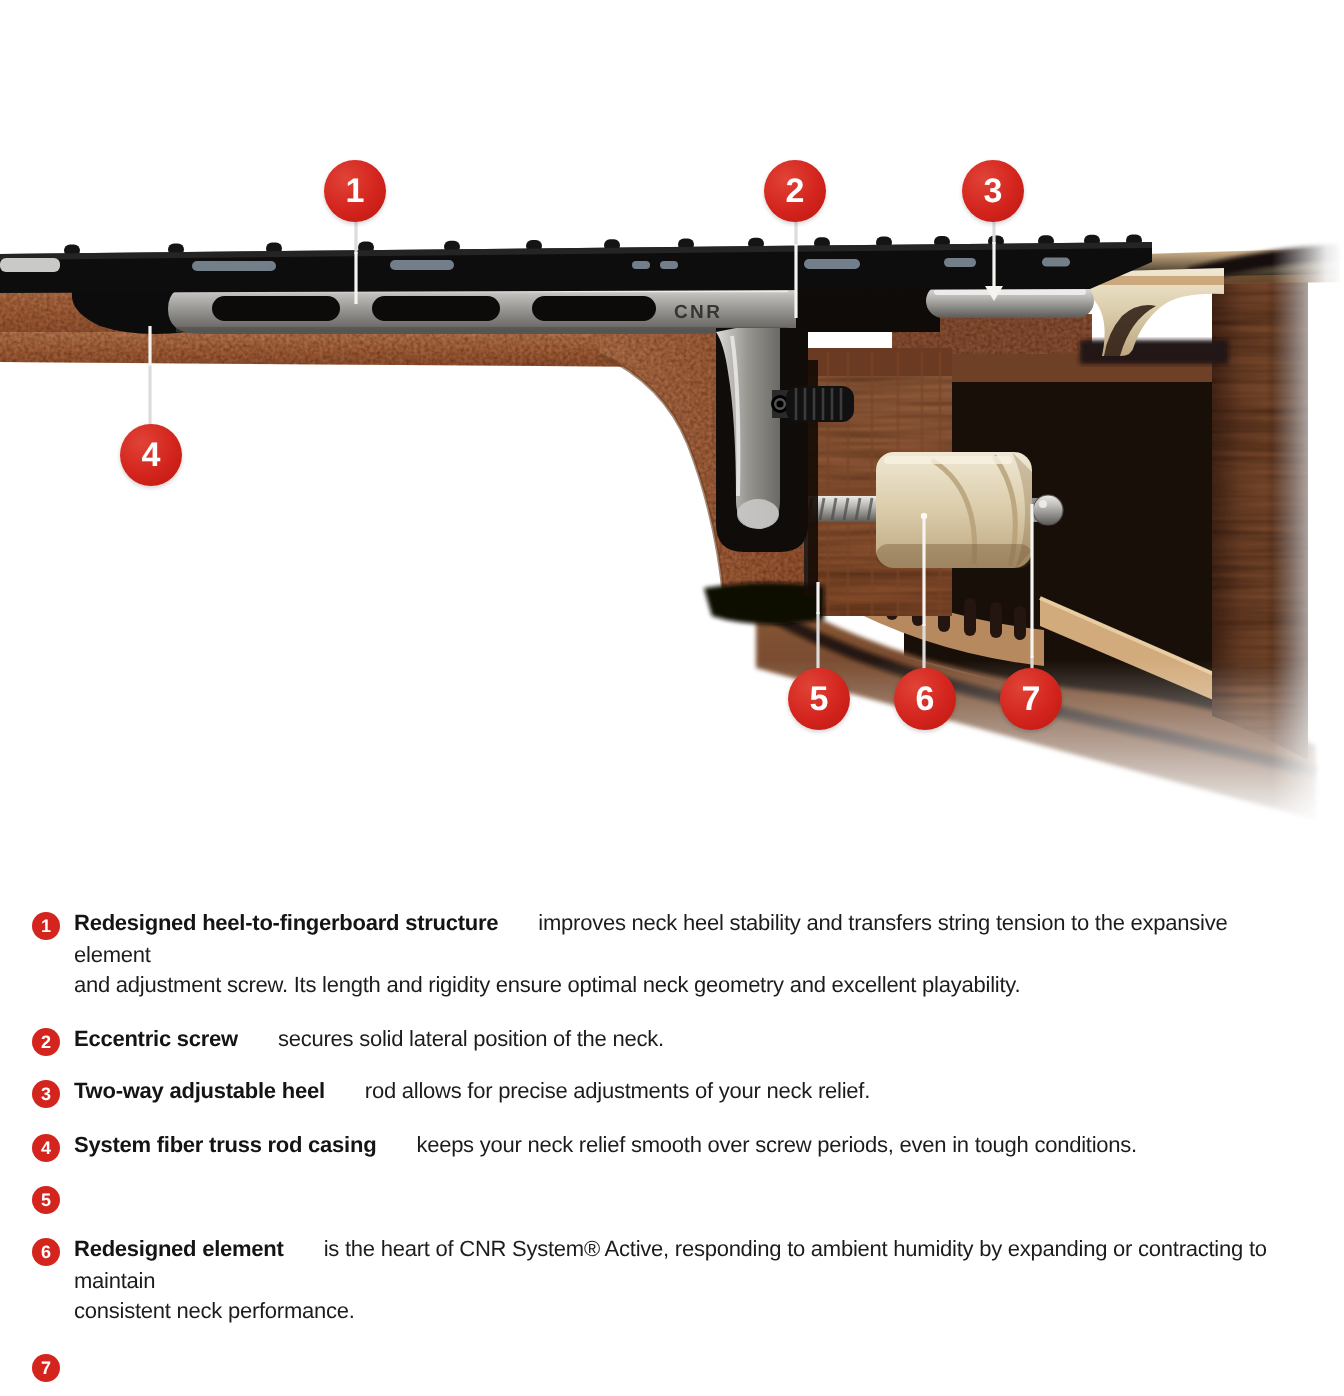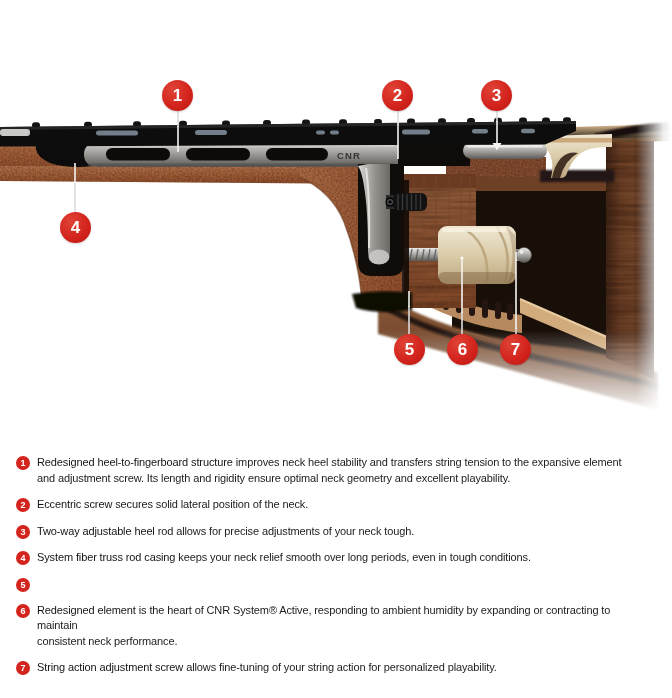--- a/index.html
+++ b/index.html
@@ -20,21 +20,21 @@
   .co-5{left:394px;top:334px;}
   .co-6{left:447px;top:334px;}
   .co-7{left:500px;top:334px;}
   
   .legend{position:absolute;left:16px;top:455px;width:636px;}
   .legend-row{display:flex;align-items:flex-start;margin-bottom:11px;}
   .bullet{flex:0 0 14px;width:14px;height:14px;border-radius:50%;background:#d3241d;
     color:#fff;font-size:9px;font-weight:700;display:flex;align-items:center;
     justify-content:center;margin-right:7px;margin-top:1px;}
   .legend-text{margin:0;font-size:11px;line-height:15.5px;color:#1c1c1c;letter-spacing:-0.12px;}
-  .legend-text b{font-weight:400;color:#141414;margin-right:3px;}
+  .legend-text b{font-weight:700;color:#141414;margin-right:20px;}
   .legend-text .rest{white-space:pre-line;}
 </style>
 </head>
 <body>
 
 <div class="stage">
 
 <svg class="diagram" width="672" height="450" viewBox="0 0 672 450">
   <defs>
     <linearGradient id="metalV" x1="0" y1="0" x2="0" y2="1">
@@ -338,33 +338,32 @@
     <span class="bullet">1</span>
     <p class="legend-text"><b>Redesigned heel-to-fingerboard structure</b><span class="rest">improves neck heel stability and transfers string tension to the expansive element
 and adjustment screw. Its length and rigidity ensure optimal neck geometry and excellent playability.</span></p>
   </div>
   <div class="legend-row">
     <span class="bullet">2</span>
     <p class="legend-text"><b>Eccentric screw</b><span class="rest">secures solid lateral position of the neck.</span></p>
   </div>
   <div class="legend-row">
     <span class="bullet">3</span>
-    <p class="legend-text"><b>Two-way adjustable heel</b><span class="rest">rod allows for precise adjustments of your neck tough.</span></p>
+    <p class="legend-text"><b>Two-way adjustable heel</b><span class="rest">rod allows for precise adjustments of your neck relief.</span></p>
   </div>
   <div class="legend-row">
     <span class="bullet">4</span>
-    <p class="legend-text"><b>System fiber truss rod casing</b><span class="rest">keeps your neck relief smooth over long periods, even in tough conditions.</span></p>
+    <p class="legend-text"><b>System fiber truss rod casing</b><span class="rest">keeps your neck relief smooth over screw periods, even in tough conditions.</span></p>
   </div>
   <div class="legend-row">
     <span class="bullet">5</span>
   </div>
   <div class="legend-row">
     <span class="bullet">6</span>
     <p class="legend-text"><b>Redesigned element</b><span class="rest">is the heart of CNR System® Active, responding to ambient humidity by expanding or contracting to maintain
 consistent neck performance.</span></p>
   </div>
   <div class="legend-row">
     <span class="bullet">7</span>
-    <p class="legend-text"><b>String action adjustment screw</b><span class="rest">allows fine-tuning of your string action for personalized playability.</span></p>
   </div>
 </div>
 
 </div>
 
 </body></html>

